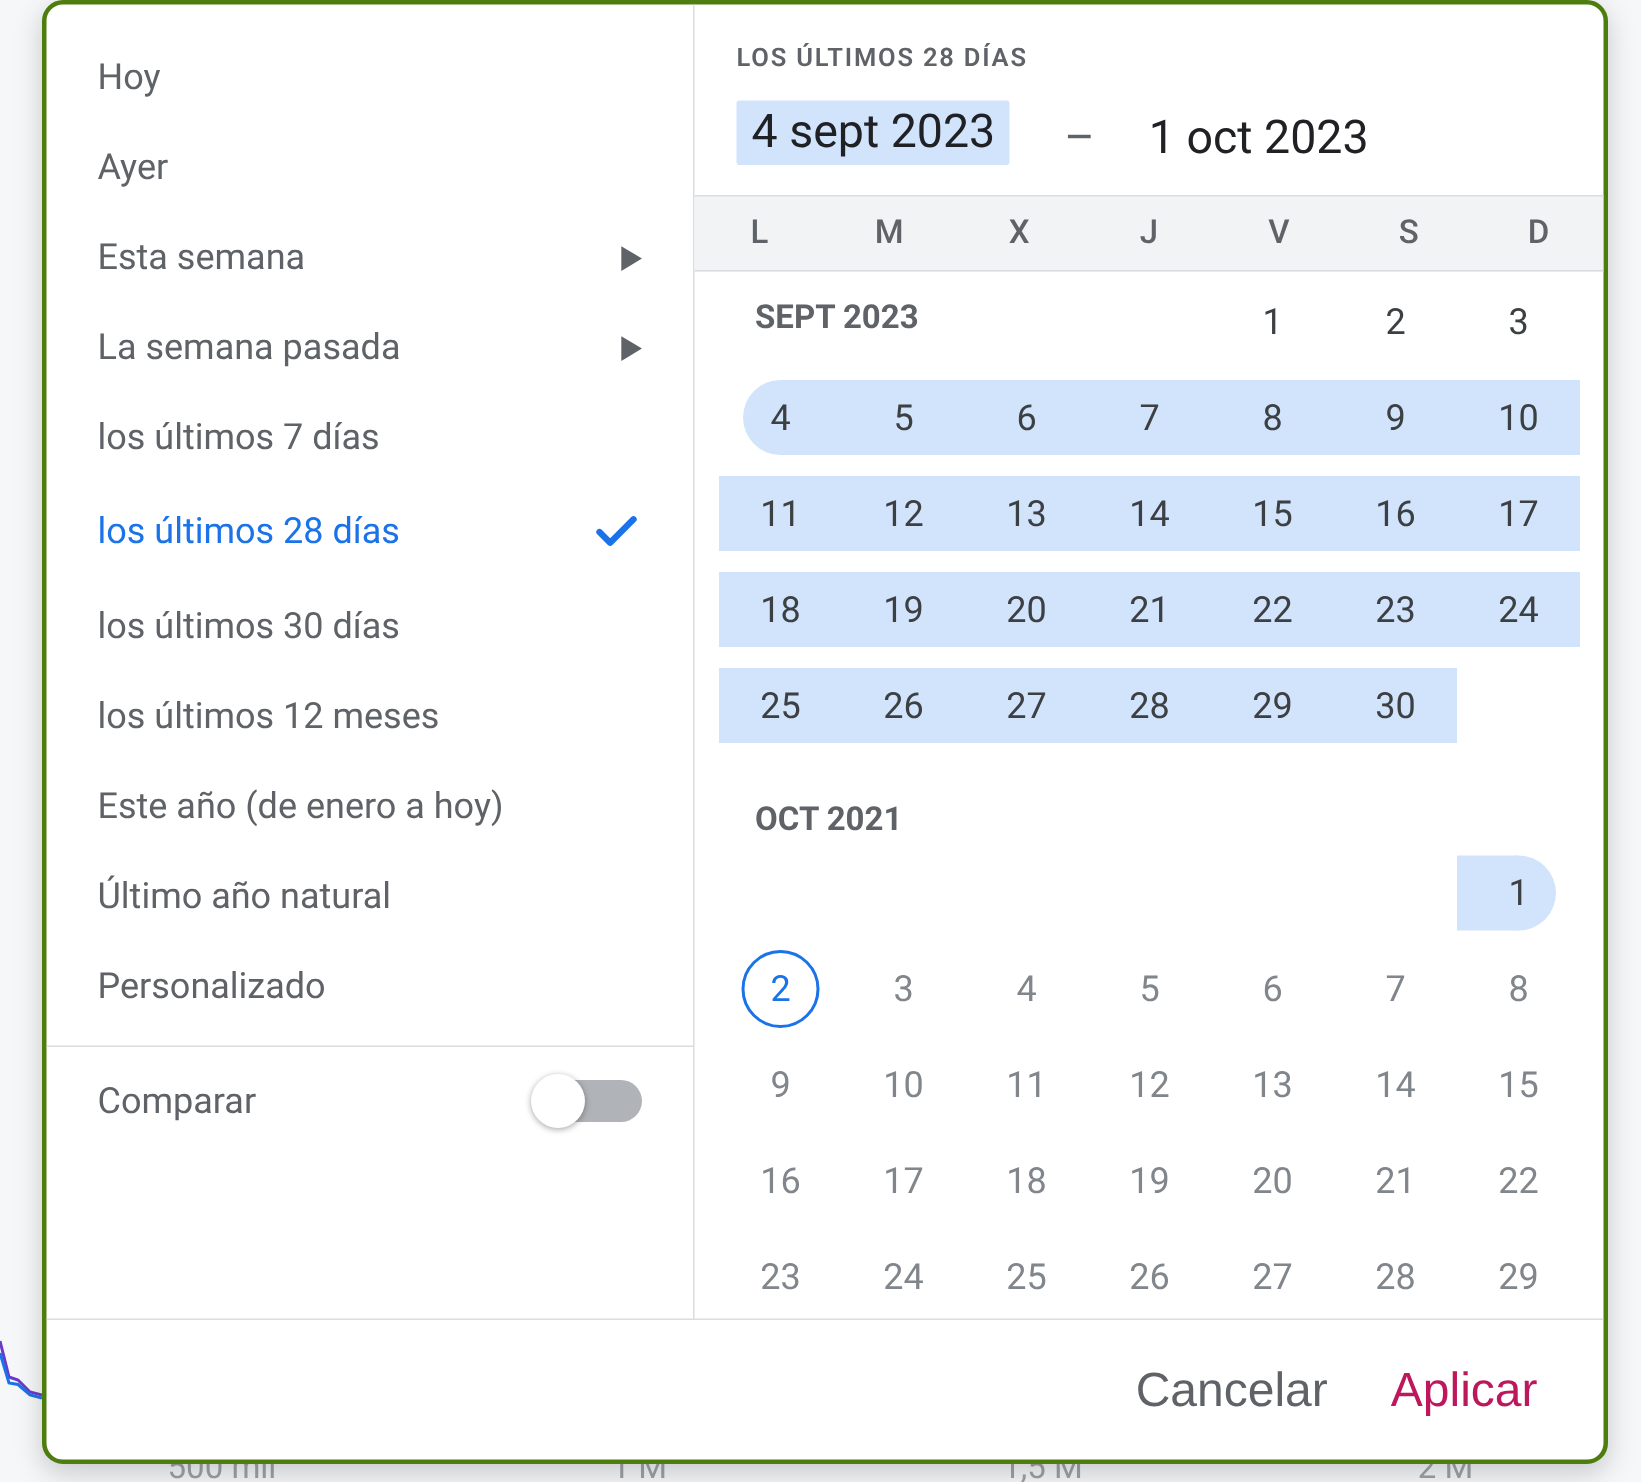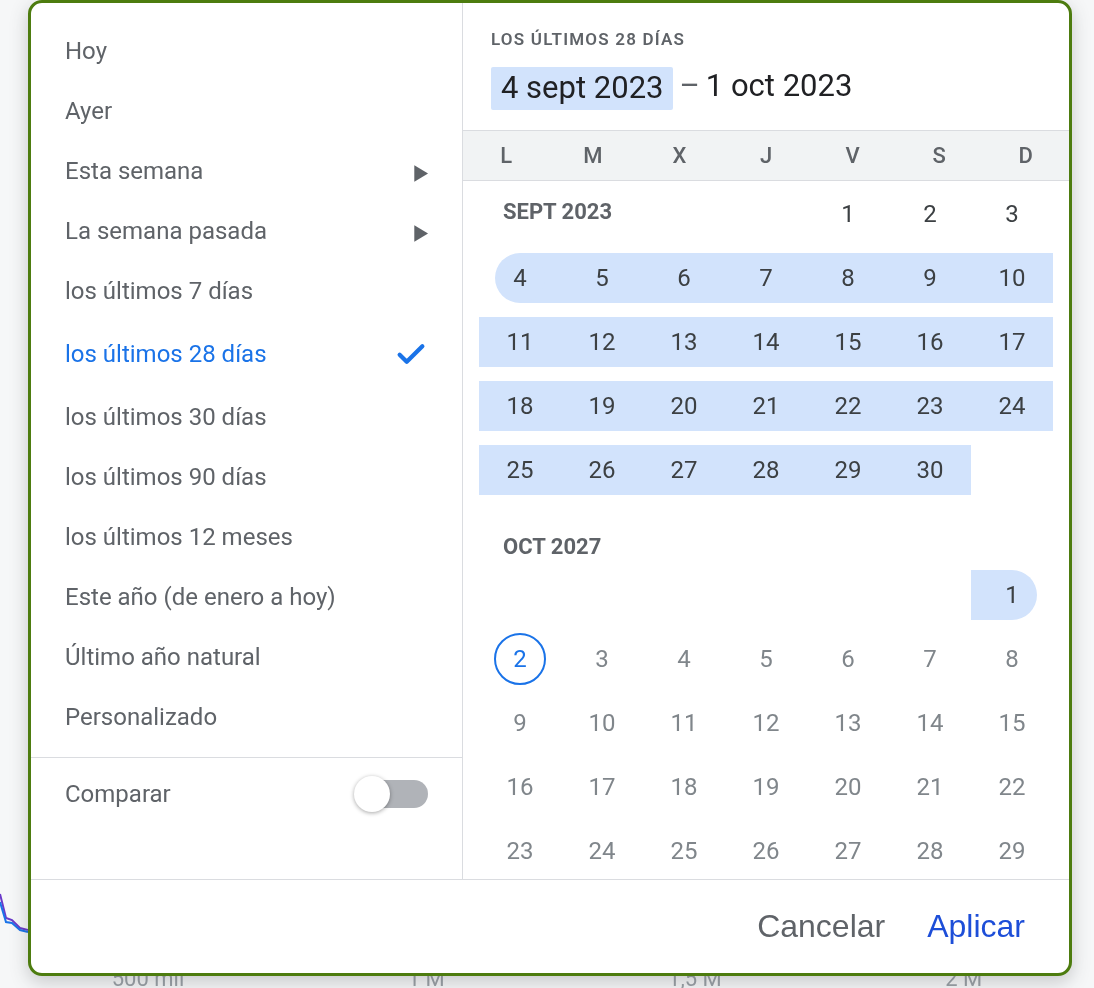--- a/index.html
+++ b/index.html
@@ -104,22 +104,22 @@
   }
   .header-title {
     font-size: 17px;
     letter-spacing: 1.2px;
     font-weight: 600;
     color: #5f6368;
     margin-bottom: 18px;
   }
   .range-line {
     display: flex;
-    align-items: flex-start;
-    gap: 6px;
+    align-items: flex-end;
+    gap: 36px;
     font-size: 31px;
     color: #202124;
   }
   .range-start {
     background: #d2e3fc;
     padding: 2px 10px 4px 10px;
     border-radius: 2px;
   }
   .range-dash { color: #5f6368; }
   .weekdays {
@@ -206,21 +206,21 @@
   .btn {
     font-size: 32px;
     font-weight: 500;
     background: none;
     border: none;
     cursor: pointer;
     padding: 6px 8px;
     text-align: center;
   }
   .btn-cancel { color: #5f6368; }
-  .btn-apply { color: #1d4ed8; }
+  .btn-apply { color: #be185d; }
   .bg-chart {
     position: absolute;
     left: 0;
     top: 890px;
     width: 28px;
     height: 48px;
   }
   .bg-chart svg { width: 100%; height: 100%; }
   .bg-footer-text {
     position: absolute;
@@ -273,23 +273,20 @@
           <div class="preset selected">
             <span class="label">los últimos 28 días</span>
             <span class="check"><svg viewBox="0 0 24 24">
                 <path d="M4 12.5l5 5 11-11" fill="none" stroke="#1a73e8" stroke-width="3" stroke-linecap="round" stroke-linejoin="round"></path>
               </svg></span>
           </div>
           <div class="preset">
             <span class="label">los últimos 30 días</span>
           </div>
           <div class="preset">
-            <span class="label">los últimos 90 días</span>
-          </div>
-          <div class="preset">
             <span class="label">los últimos 12 meses</span>
           </div>
           <div class="preset">
             <span class="label">Este año (de enero a hoy)</span>
           </div>
           <div class="preset">
             <span class="label">Último año natural</span>
           </div>
           <div class="preset">
             <span class="label">Personalizado</span>
@@ -442,21 +439,21 @@
               </div>
               <div class="cell">
                 <div class="hl"></div>
                 <span class="num">29</span>
               </div>
               <div class="cell">
                 <div class="hl"></div>
                 <span class="num">30</span>
               </div>
             </div>
-            <div class="month-label">OCT 2027</div>
+            <div class="month-label">OCT 2021</div>
             <div class="month-grid">
               <div></div>
               <div></div>
               <div></div>
               <div></div>
               <div></div>
               <div></div>
               <div class="cell">
                 <div class="hl end"></div>
                 <div class="bubble"></div>

